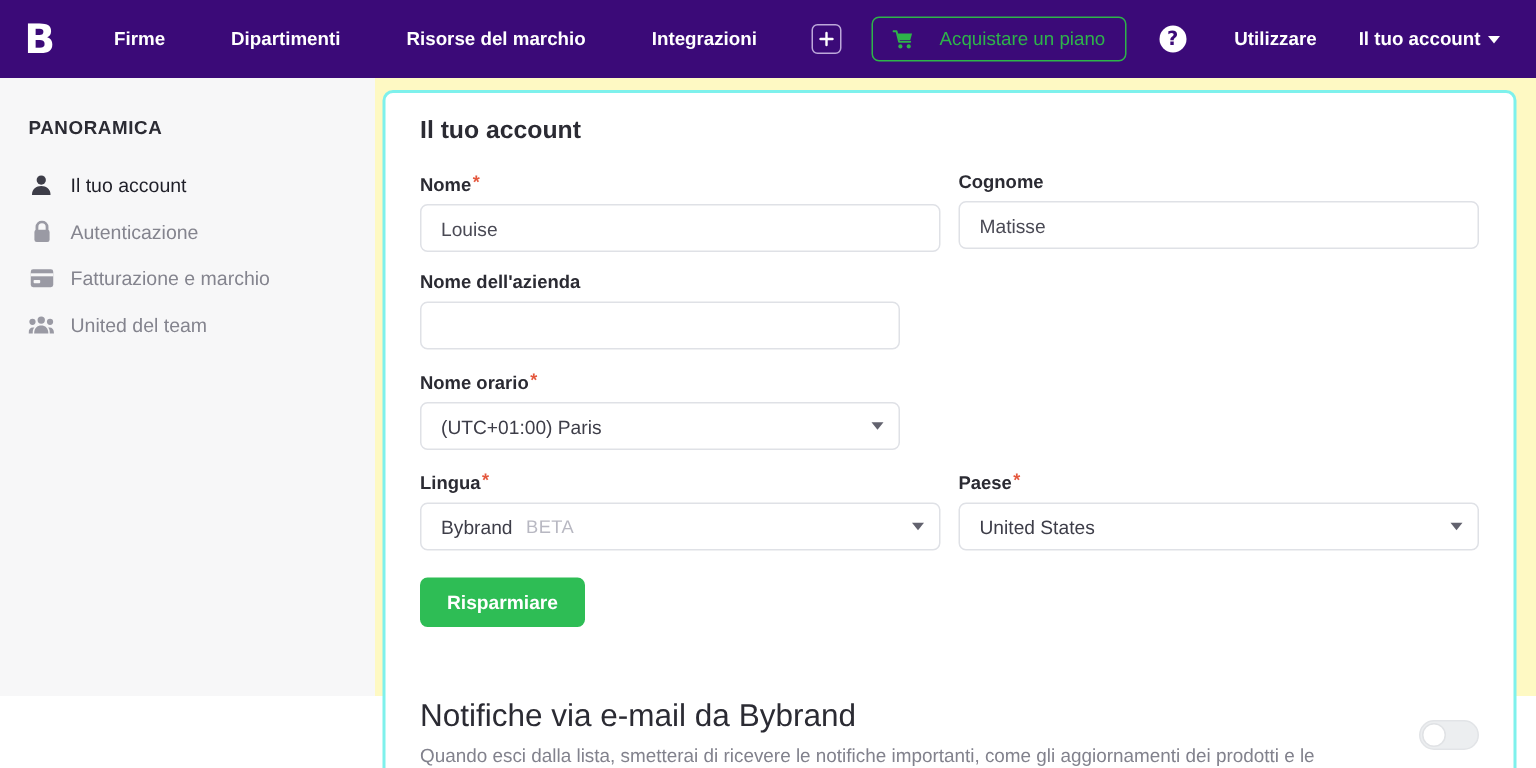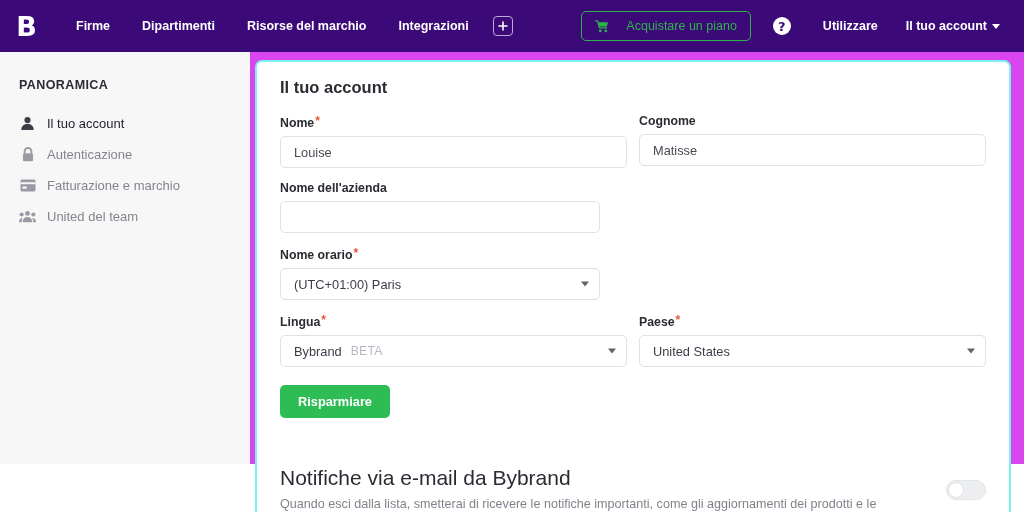--- a/index.html
+++ b/index.html
@@ -27,21 +27,21 @@
     justify-content: center;
     color: #ffffff;
     font-size: 27px;
     font-weight: bold;
     font-family: "DejaVu Sans", sans-serif;
     letter-spacing: -1px;
   }
   .nav-links {
     display: flex;
     align-items: center;
-    gap: 0px;
+    gap: 12px;
     margin-left: 8px;
   }
   .nav-link {
     color: #ffffff;
     font-size: 12.5px;
     font-weight: bold;
     padding: 0 16px;
     line-height: 52px;
     white-space: nowrap;
     cursor: pointer;
@@ -106,21 +106,21 @@
     border-right: 4px solid transparent;
     border-top: 5px solid #ffffff;
     margin-left: 5px;
     vertical-align: 1px;
   }
 
   
   .page {
     display: flex;
     height: 412px;
-    background: #d946ef;
+    background: #fef9c3;
   }
 
   
   .sidebar {
     width: 250px;
     flex: 0 0 250px;
     background: #f7f7f8;
     padding: 26px 0 0 19px;
   }
   .sidebar-title {

